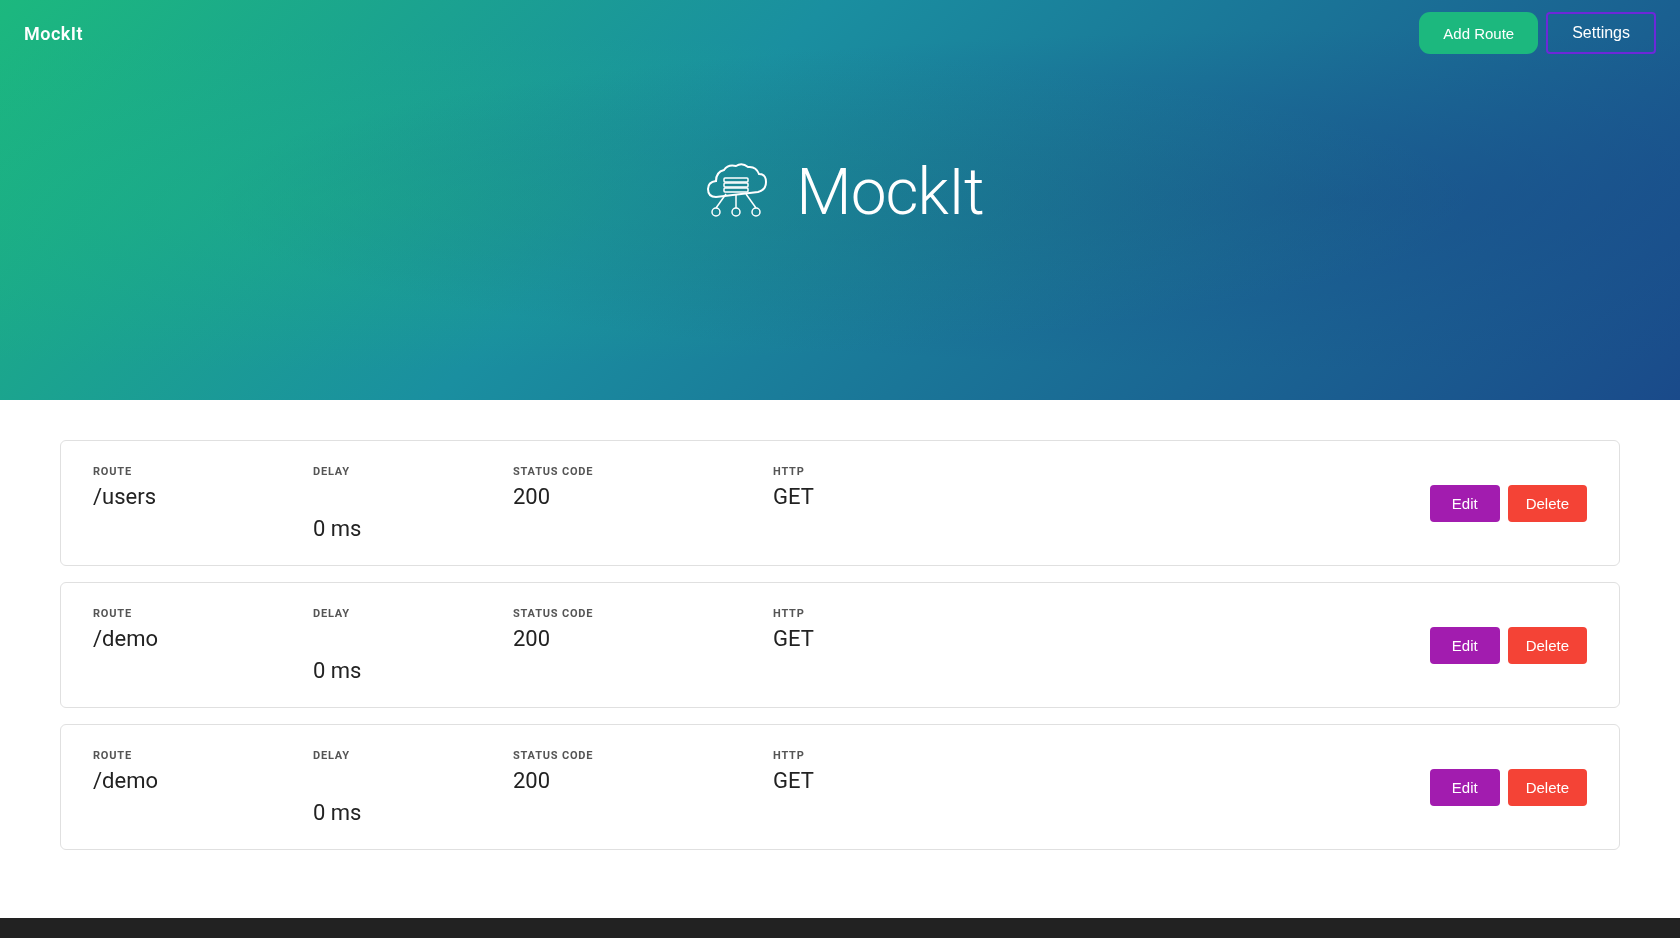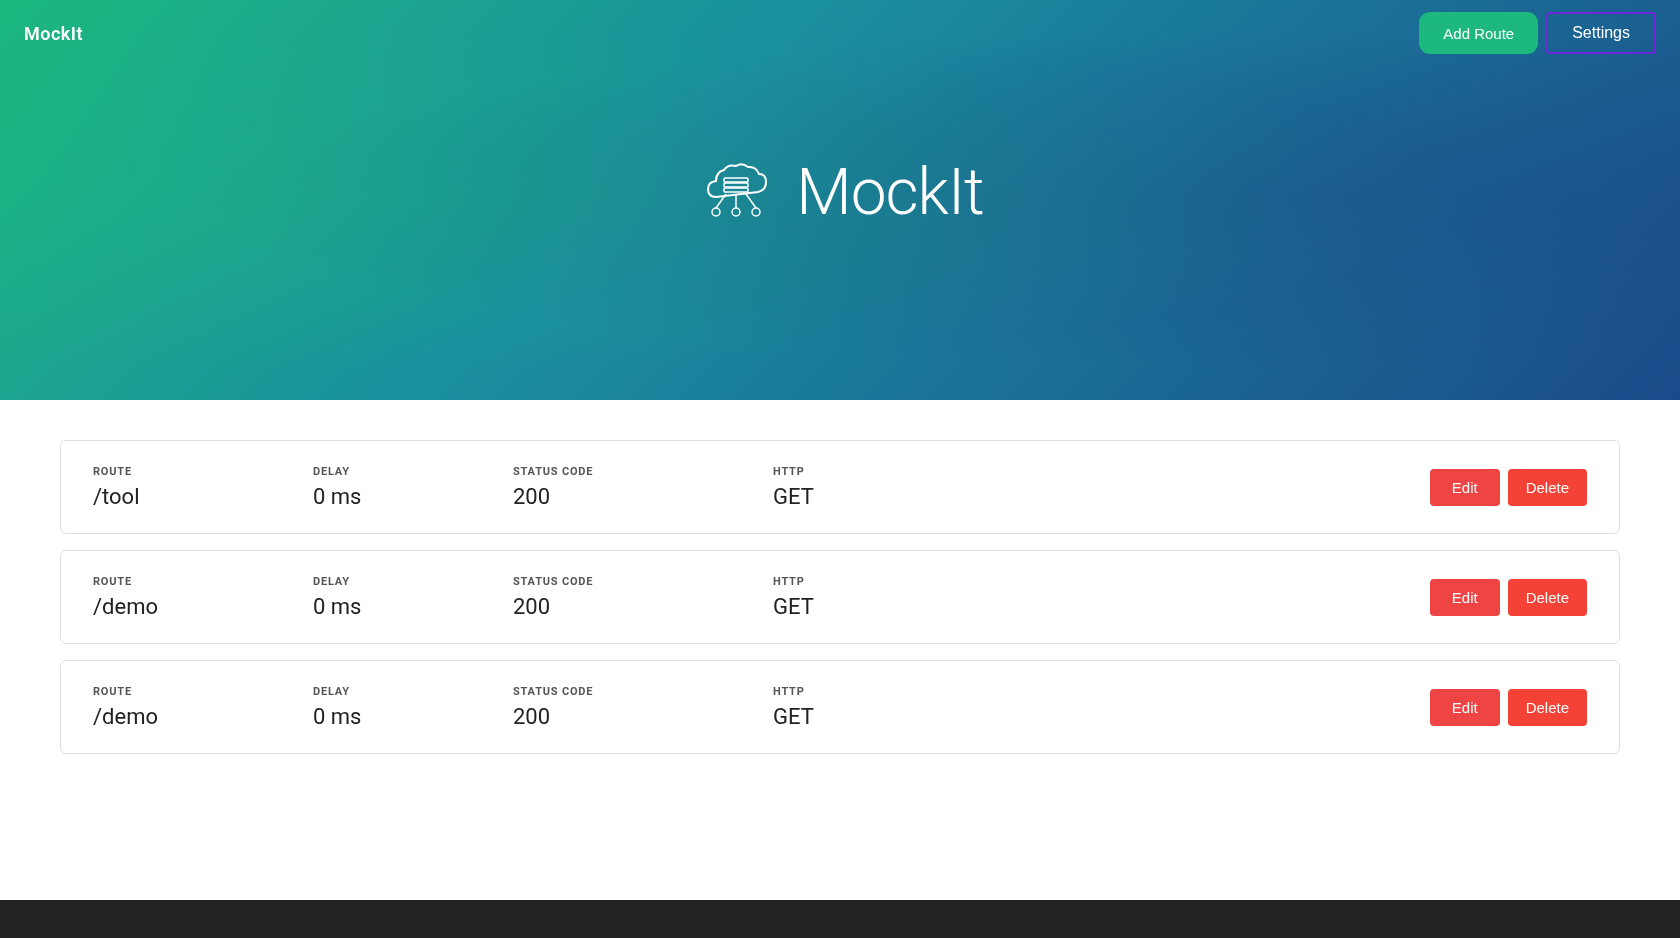--- a/index.html
+++ b/index.html
@@ -141,21 +141,21 @@
       gap: 0;
     }
 
     .route-field {
       display: flex;
       flex-direction: column;
       min-width: 200px;
     }
 
     .route-field.route-path { min-width: 220px; }
-    .route-field.route-delay { min-width: 200px; }
+    .route-field.route-delay { min-width: 200px; gap: 32px; }
     .route-field.route-status { min-width: 260px; }
     .route-field.route-http { min-width: 160px; }
 
     .field-label {
       font-size: 11px;
       font-weight: 700;
       color: #555;
       letter-spacing: 0.8px;
       text-transform: uppercase;
       margin-bottom: 6px;
@@ -167,21 +167,21 @@
       color: #222;
     }
 
     .route-actions {
       display: flex;
       gap: 8px;
       margin-left: auto;
     }
 
     .btn-edit {
-      background: #ef4444;
+      background: #a21caf;
       color: white;
       border: none;
       padding: 10px 22px;
       border-radius: 4px;
       font-size: 15px;
       font-weight: 500;
       cursor: pointer;
     }
 
     .btn-delete {
@@ -238,21 +238,21 @@
   </div>
 </div>
 
 <div class="routes-section">
 
   <div id="routes-container">
       <div class="route-card">
     <div class="route-fields">
       <div class="route-field route-path">
         <span class="field-label">ROUTE</span>
-        <span class="field-value">/tool</span>
+        <span class="field-value">/users</span>
       </div>
       <div class="route-field route-delay">
         <span class="field-label">DELAY</span>
         <span class="field-value">0 ms</span>
       </div>
       <div class="route-field route-status">
         <span class="field-label">STATUS CODE</span>
         <span class="field-value">200</span>
       </div>
       <div class="route-field route-http">

